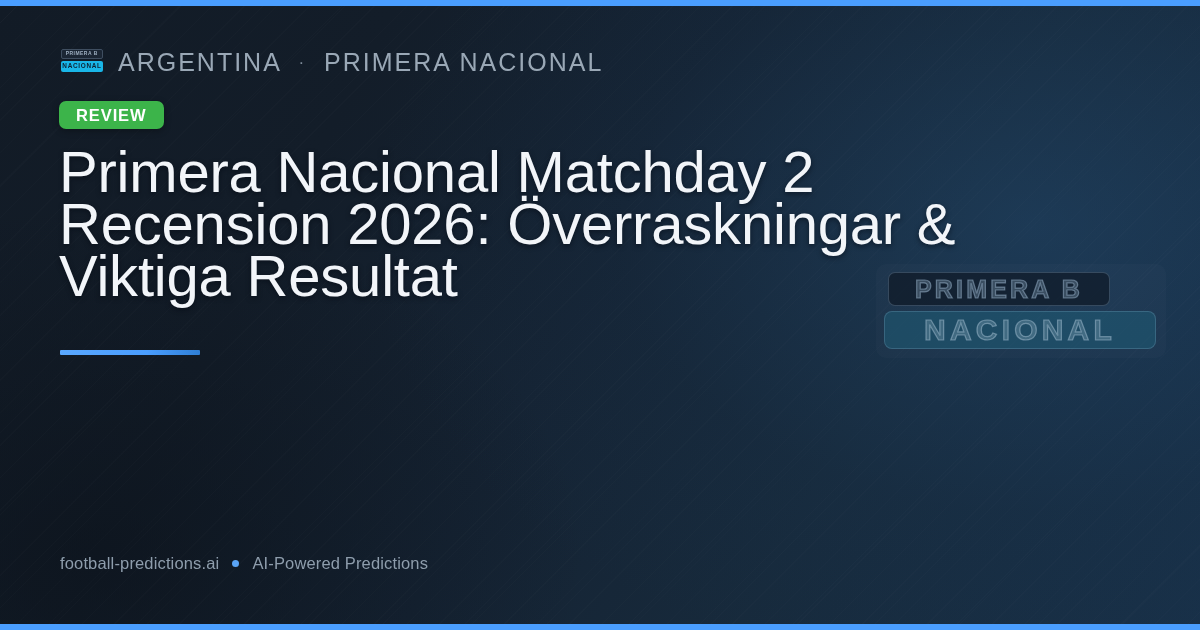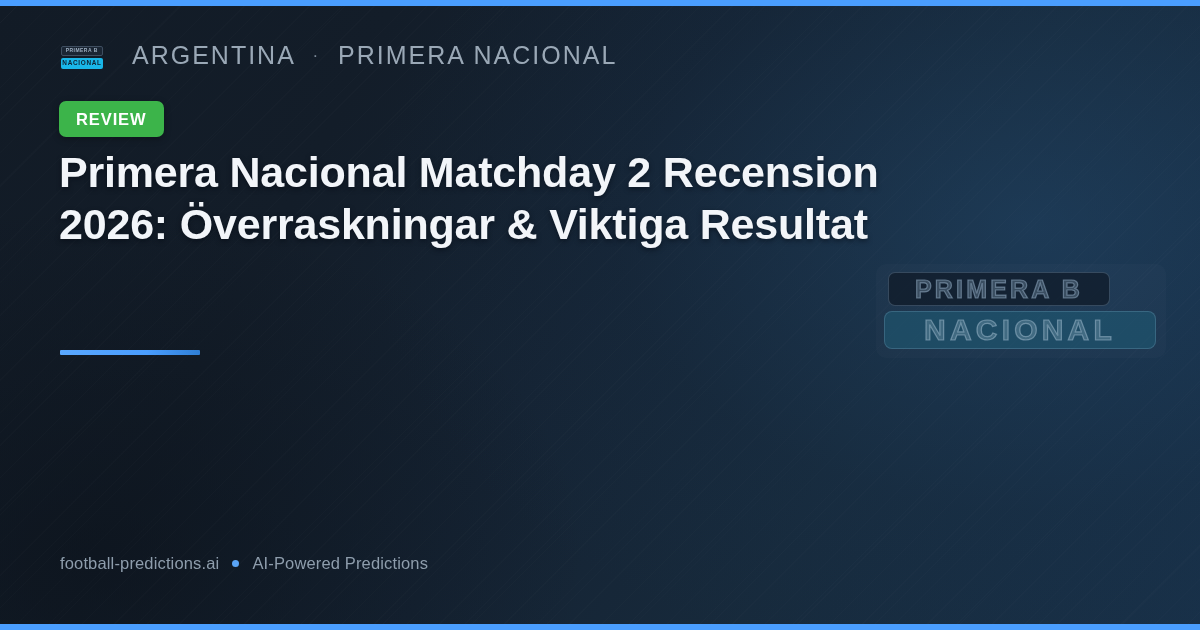--- a/index.html
+++ b/index.html
@@ -70,24 +70,24 @@
     height: 6px;
     background: #4a9eff;
   }
   .bar-top { top: 0; }
   .bar-bottom { bottom: 0; }
 
   
   .eyebrow {
     position: absolute;
     left: 60px;
-    top: 36px;
-    display: flex;
-    align-items: flex-end;
-    gap: 28px;
+    top: 48px;
+    display: flex;
+    align-items: flex-start;
+    gap: 14px;
     height: 34px;
   }
 
   .league-mark {
     width: 44px;
     height: 25px;
     position: relative;
     flex: 0 0 auto;
     border-radius: 2px;
     overflow: hidden;
@@ -145,21 +145,21 @@
     top: -3px;
     font-size: 17px;
     color: #7e8b99;
   }
 
   
   .badge {
     position: absolute;
     left: 59px;
     top: 101px;
-    height: 36px;
+    height: 28px;
     padding: 12px 17px;
     display: flex;
     align-items: center;
     background: #3cb44a;
     border-radius: 7px;
     box-shadow: 0 2px 7px rgba(0,0,0,0.30);
   }
   .badge span {
     font-size: 16.5px;
     font-weight: 700;
@@ -167,23 +167,23 @@
     color: #ffffff;
     line-height: 1;
   }
 
   
   .title {
     position: absolute;
     left: 59px;
     top: 146px;
     width: 905px;
-    font-size: 43px;
+    font-size: 58px;
     line-height: 52px;
-    font-weight: 700;
+    font-weight: 400;
     color: #f2f5f9;
     letter-spacing: -0.2px;
     text-shadow: 0 2px 5px rgba(4,10,18,0.55);
   }
 
   
   .accent {
     position: absolute;
     left: 60px;
     top: 350px;

